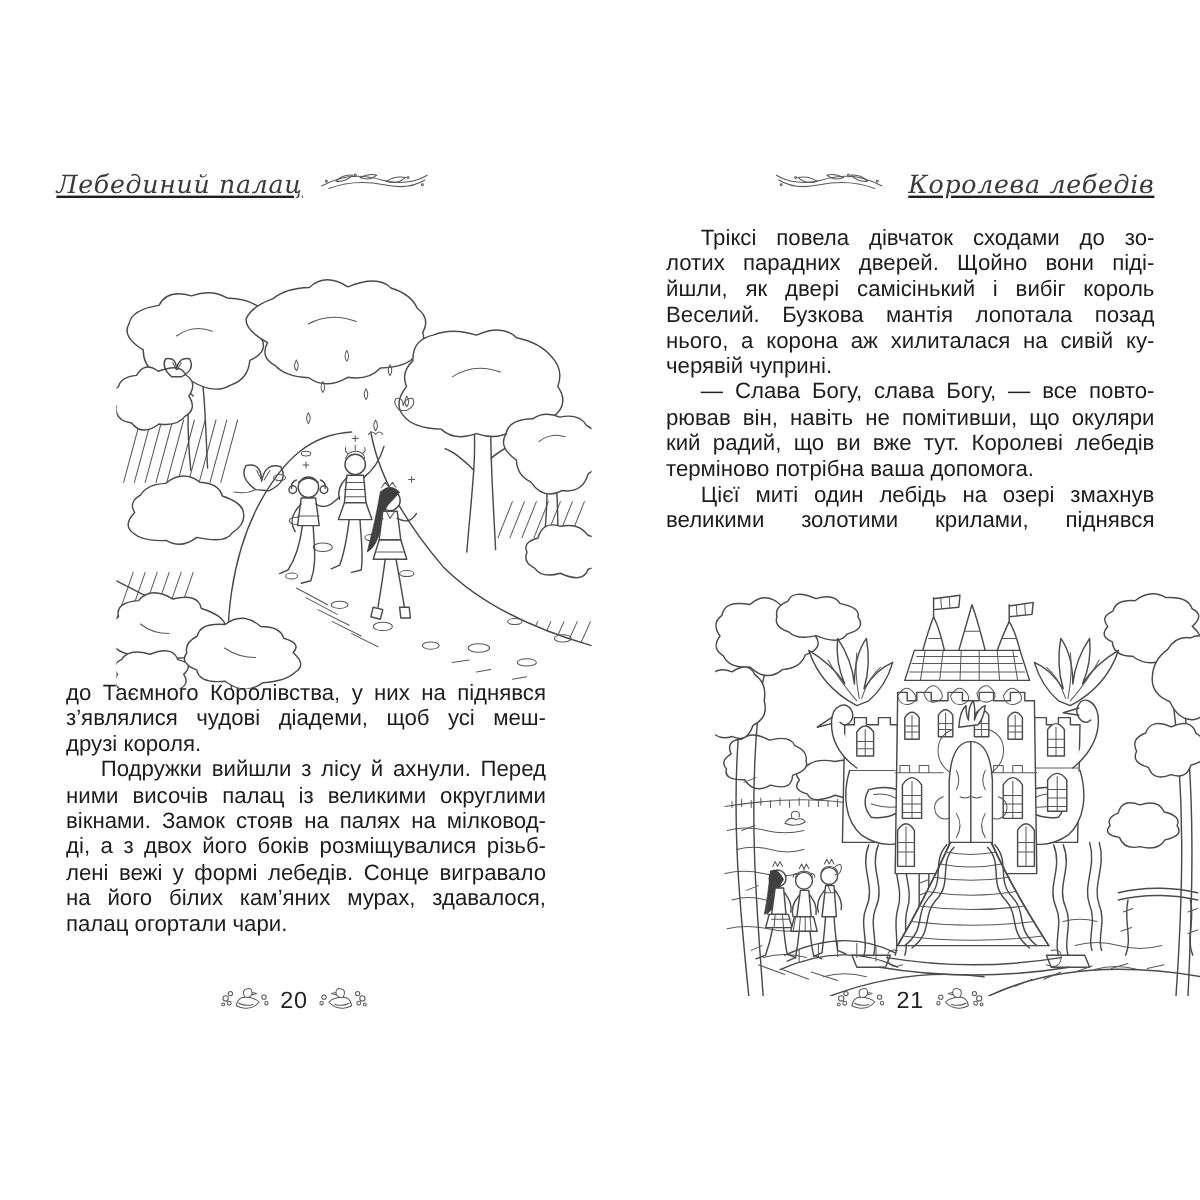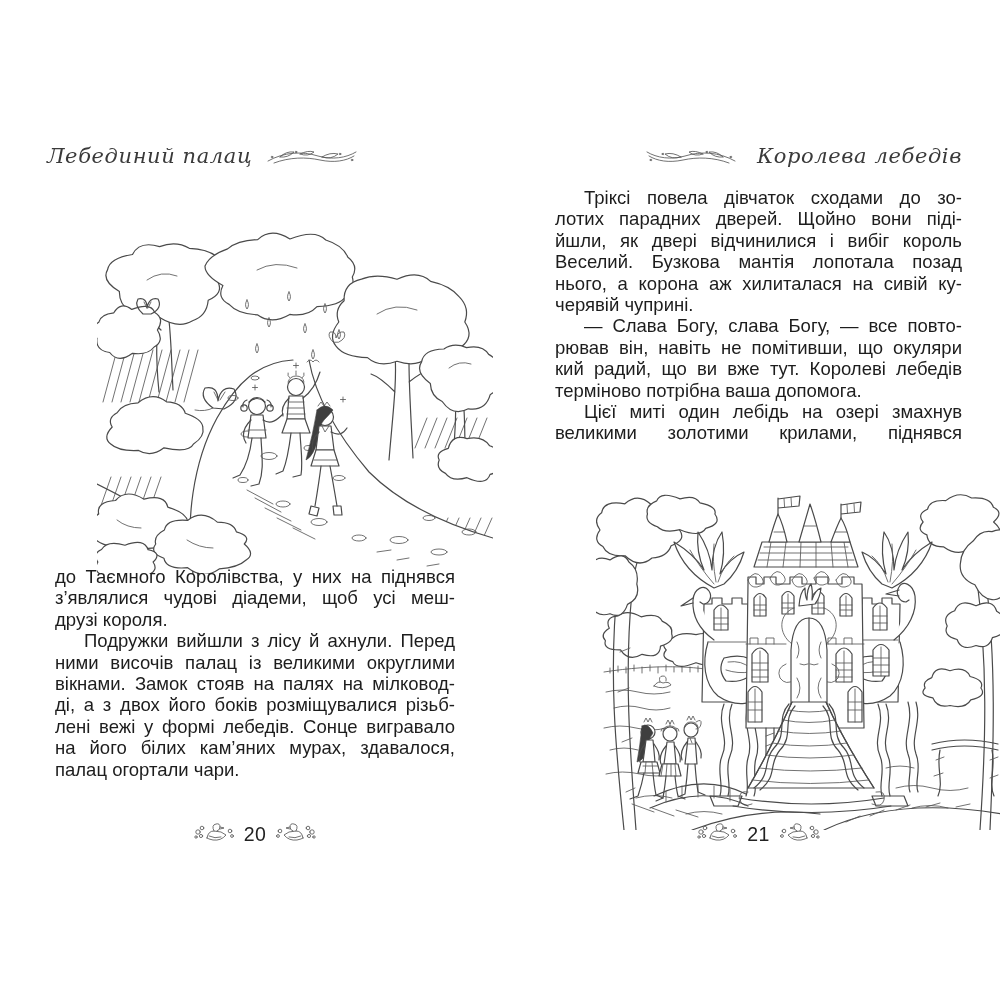--- a/index.html
+++ b/index.html
@@ -1,37 +1,37 @@
 <!DOCTYPE html>
 <html lang="uk"><head>
 <meta charset="utf-8">
 <style>
   html,body{margin:0;padding:0;background:#ffffff;}
   .spread{position:relative;width:1000px;height:1000px;background:#ffffff;overflow:hidden;
           font-family:"Liberation Sans", sans-serif;color:#1e1e1e;}
   
-  .rh{position:absolute;top:142px;height:26px;display:flex;align-items:flex-end;gap:14px;}
+  .rh{position:absolute;top:142px;height:26px;display:flex;align-items:flex-start;gap:14px;text-decoration:underline;}
   #left-header{left:47px;}
   #right-header{left:555px;width:407px;justify-content:flex-end;gap:20px;}
   .rh-text{font-family:"DejaVu Serif", serif;font-style:italic;font-size:21px;color:#3a3a3a;letter-spacing:.6px;white-space:nowrap;}
   
   .text-block{position:absolute;width:400px;font-size:18.5px;line-height:21.4px;color:#1d1d1d;}
   #left-text{left:55px;top:566px;width:400px;}
   #right-text{left:555px;top:187px;width:407px;}
   .line{text-align:justify;text-align-last:justify;}
   .line.end{text-align-last:left;}
   .line.indent{text-indent:29px;}
   
   .illus{position:absolute;}
   #left-illustration{left:57px;top:206px;width:396px;height:352px;}
   #right-illustration{left:556px;top:476px;width:406px;height:338px;}
   .illus svg{display:block;width:100%;height:100%;}
   
   .pageno{position:absolute;top:822px;display:flex;justify-content:center;align-items:center;gap:9px;}
-  #left-footer{left:55px;width:400px;}
+  #left-footer{left:45px;width:400px;}
   #right-footer{left:555px;width:407px;}
   .pageno .num{font-size:19.5px;color:#222;letter-spacing:.5px;}
   .mirror{transform:scaleX(-1);}
   .ink{stroke:#4a4a4a;fill:none;stroke-width:1.2;stroke-linecap:round;stroke-linejoin:round;}
   .ink-thin{stroke:#585858;fill:none;stroke-width:.85;stroke-linecap:round;}
   .paper-fill{fill:#ffffff;}
   .dark-fill{fill:#3f3f3f;stroke:#3f3f3f;stroke-width:.6;}
 </style>
 </head>
 <body>
@@ -229,21 +229,21 @@
         <path d="M16,14 q6,3 12,1"></path>
         <circle cx="37" cy="9" r="1.8"></circle>
           <circle cx="39" cy="14" r="1.4"></circle>
       </g>
     </svg>
   </div>
 
   <div class="text-block" id="right-text">
       <div class="line indent">Тріксі повела дівчаток сходами до зо-</div>
       <div class="line">лотих парадних дверей. Щойно вони піді-</div>
-      <div class="line">йшли, як двері відчинилися і вибіг король</div>
+      <div class="line">йшли, як двері самісінький і вибіг король</div>
       <div class="line">Веселий. Бузкова мантія лопотала позад</div>
       <div class="line">нього, а корона аж хилиталася на сивій ку-</div>
       <div class="line end">черявій чуприні.</div>
       <div class="line indent">— Слава Богу, слава Богу, — все повто-</div>
       <div class="line">рював він, навіть не помітивши, що окуляри</div>
       <div class="line">кий радий, що ви вже тут. Королеві лебедів</div>
       <div class="line end">терміново потрібна ваша допомога.</div>
       <div class="line indent">Цієї миті один лебідь на озері змахнув</div>
       <div class="line">великими золотими крилами, піднявся</div>
     </div>

